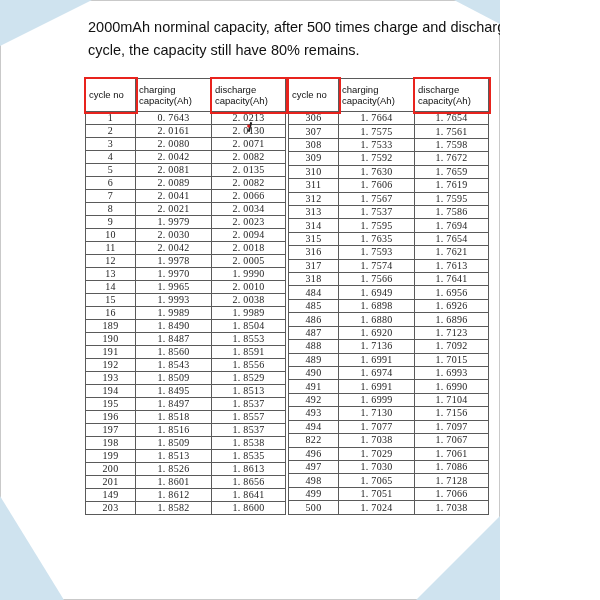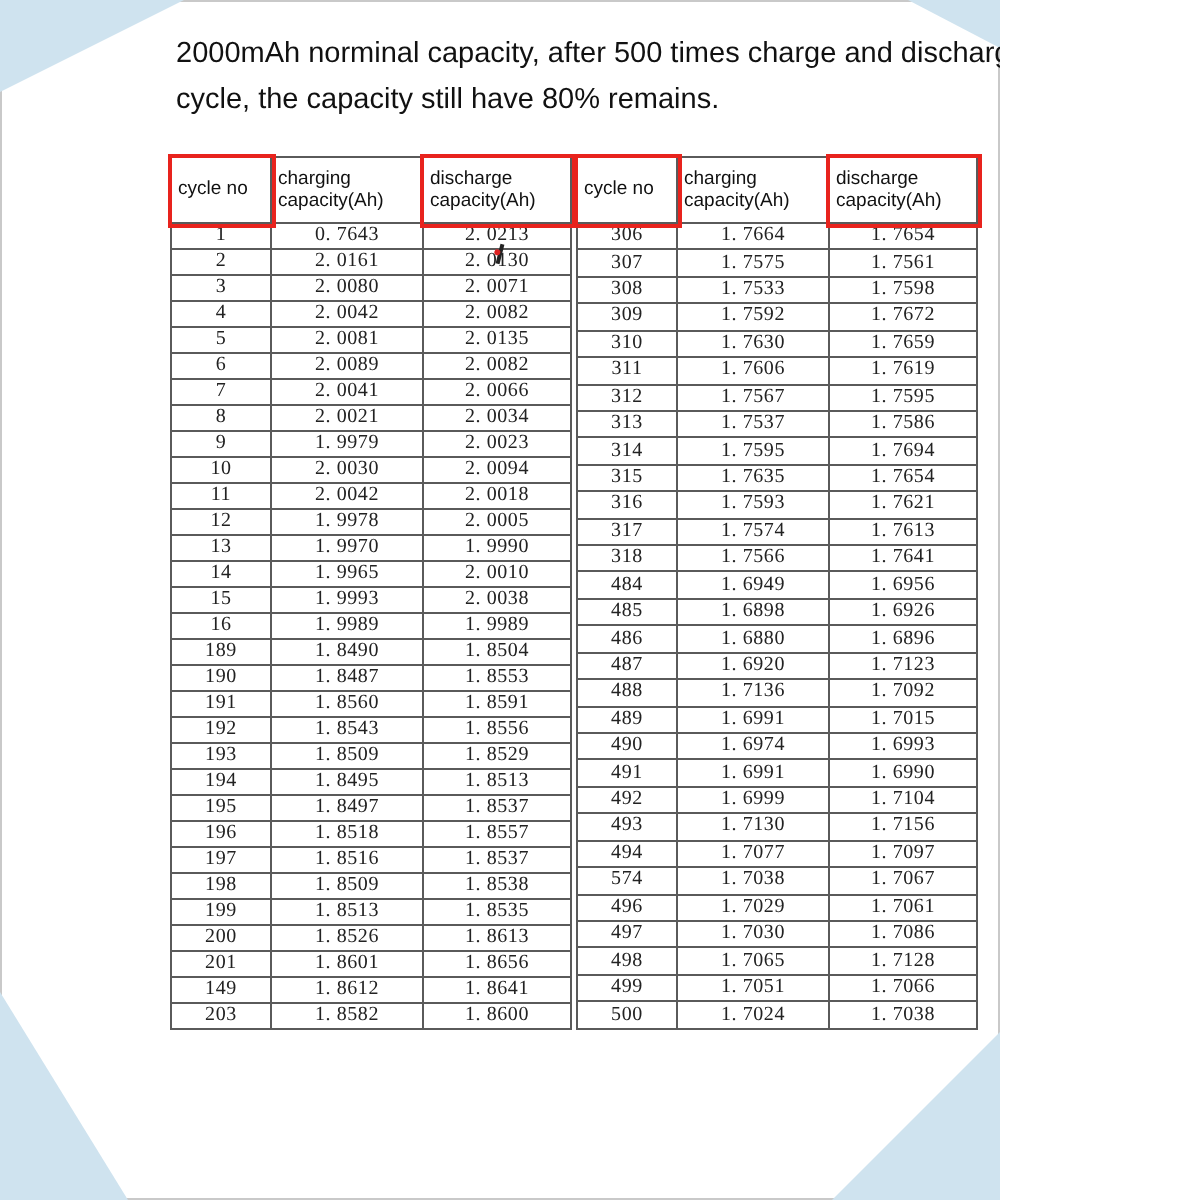--- a/index.html
+++ b/index.html
@@ -354,21 +354,21 @@
             <td>493</td>
             <td>1. 7130</td>
             <td>1. 7156</td>
           </tr>
           <tr>
             <td>494</td>
             <td>1. 7077</td>
             <td>1. 7097</td>
           </tr>
           <tr>
-            <td>574</td>
+            <td>822</td>
             <td>1. 7038</td>
             <td>1. 7067</td>
           </tr>
           <tr>
             <td>496</td>
             <td>1. 7029</td>
             <td>1. 7061</td>
           </tr>
           <tr>
             <td>497</td>

